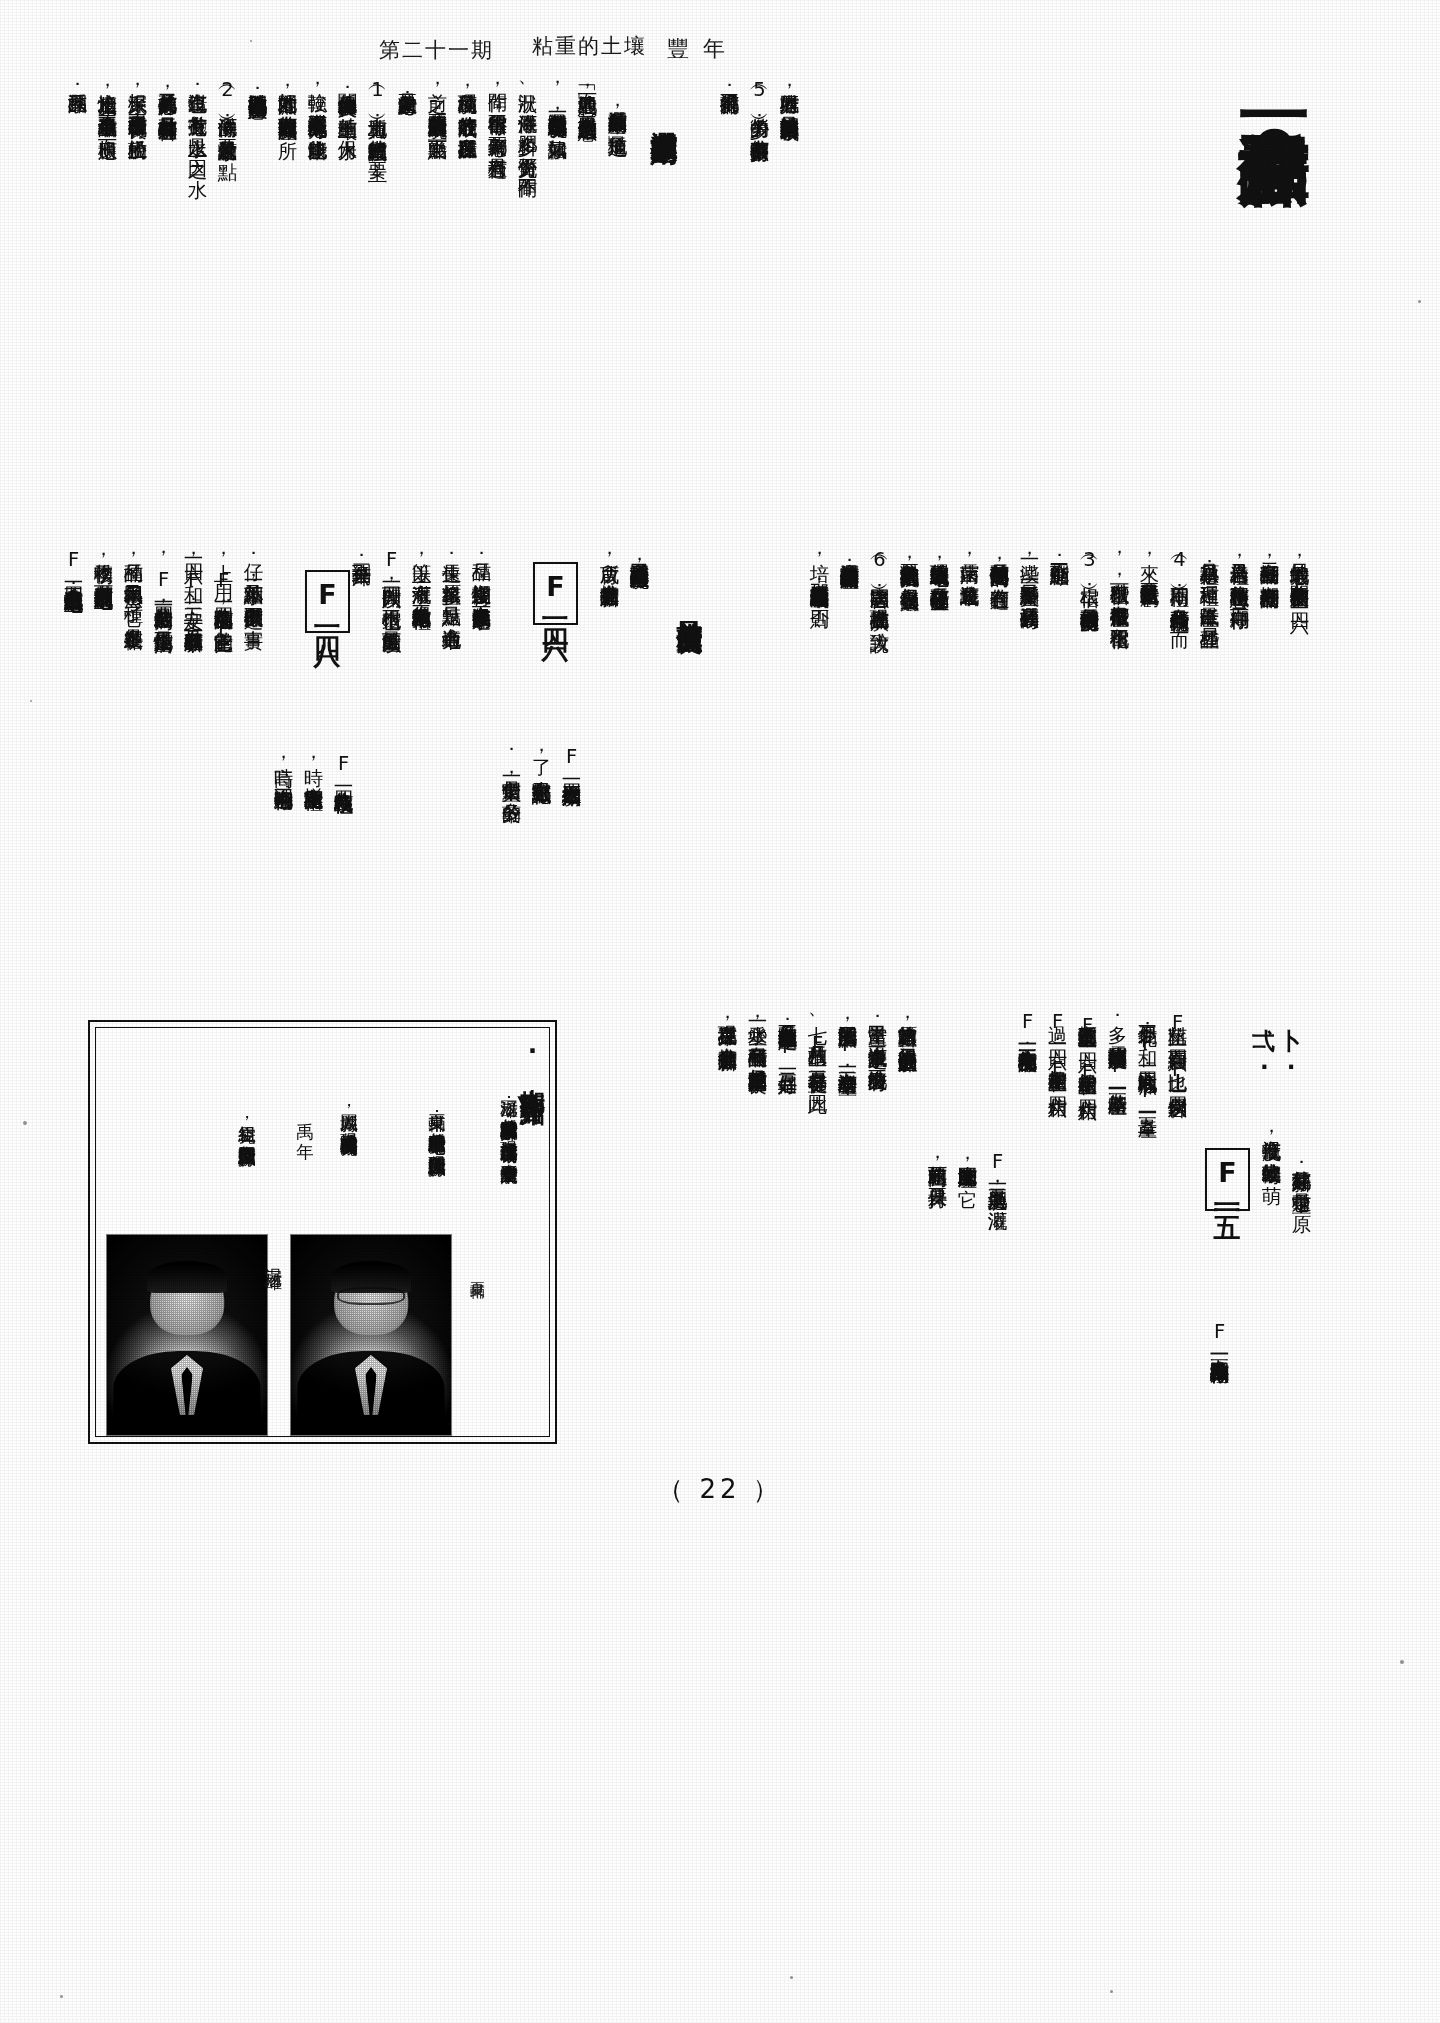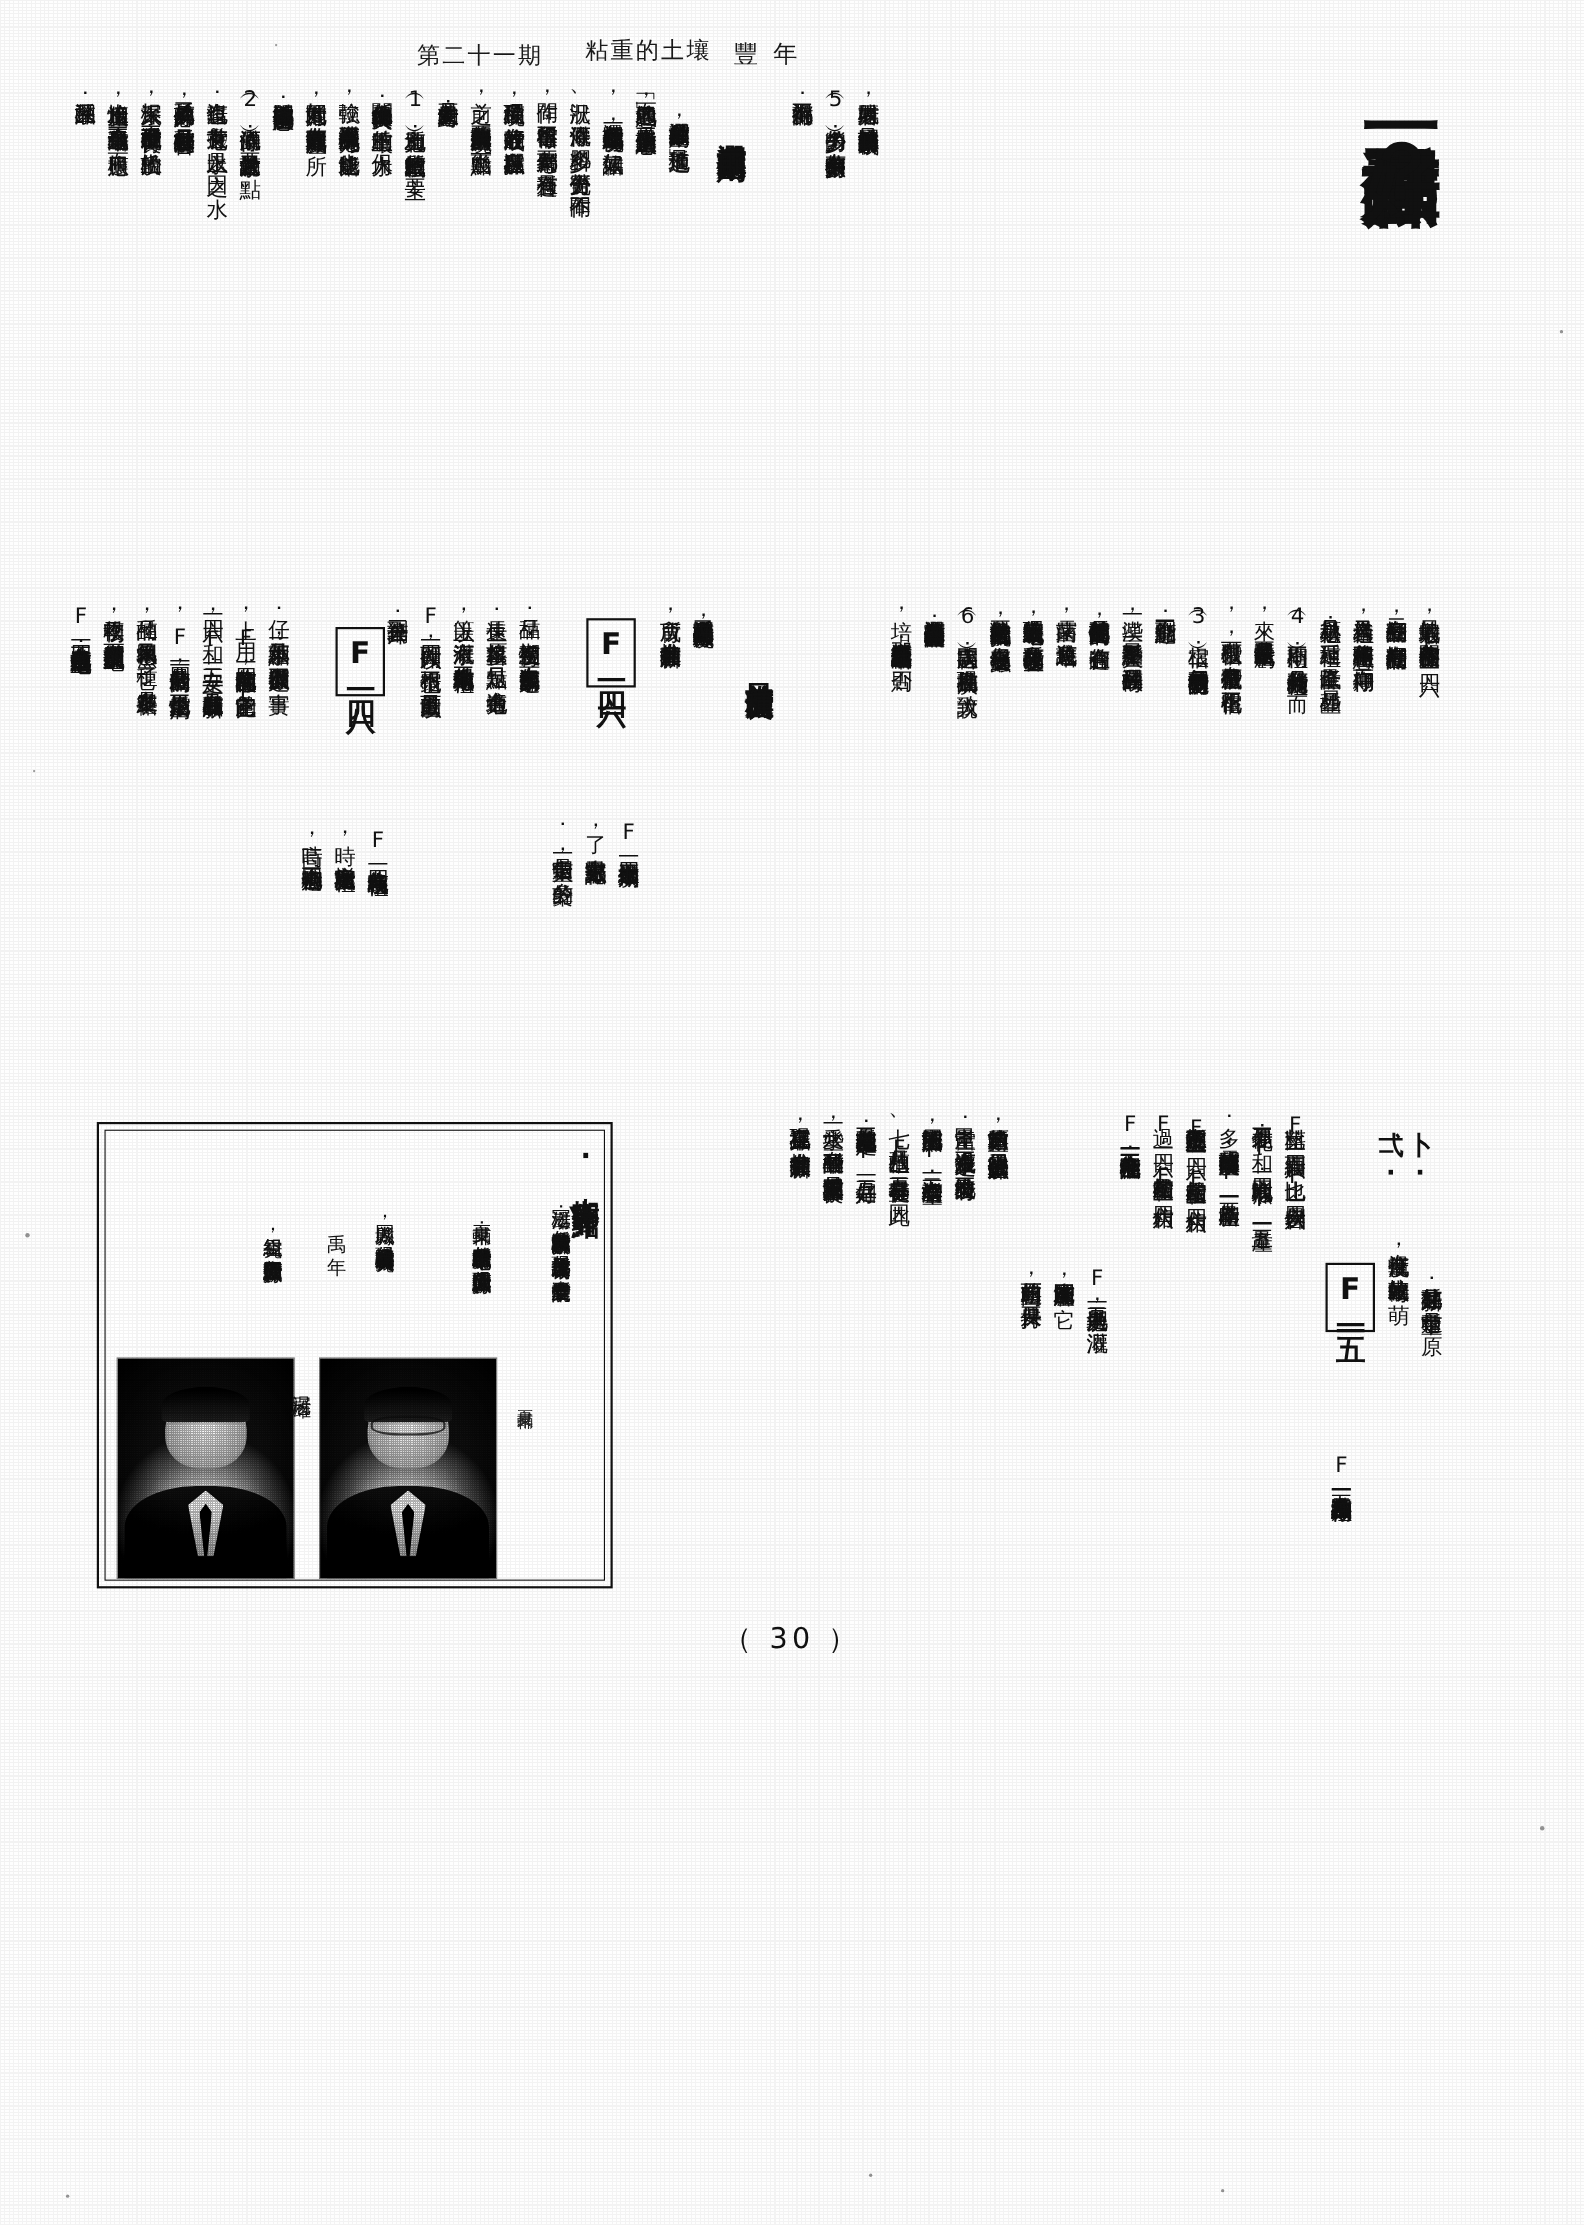--- a/index.html
+++ b/index.html
@@ -258,21 +258,21 @@
         <div class="ph-face ph-hair"></div>
         <div class="ph-cap"></div>
       </div>
       <div class="ph-noise"></div>
     </div>
 
     <div class="vt ph-name" style="left:172px;top:232px;height:100px;">湯冠雄</div>
     <div class="vt sig" style="left:378px;top:248px;height:90px;">夏東輔</div>
   </div>
 
-  <div id="pageno">（ 30 ）</div>
+  <div id="pageno">（ 22 ）</div>
 
   <div class="specks">
     <i style="left:23px;top:1121px;width:4px;height:4px;"></i>
     <i style="left:1418px;top:300px;width:3px;height:3px;"></i>
     <i style="left:60px;top:1995px;width:3px;height:3px;"></i>
     <i style="left:1400px;top:1660px;width:4px;height:4px;"></i>
     <i style="left:790px;top:1976px;width:3px;height:3px;"></i>
     <i style="left:250px;top:40px;width:2px;height:2px;"></i>
     <i style="left:1110px;top:1990px;width:3px;height:3px;"></i>
     <i style="left:30px;top:700px;width:2px;height:2px;"></i>

